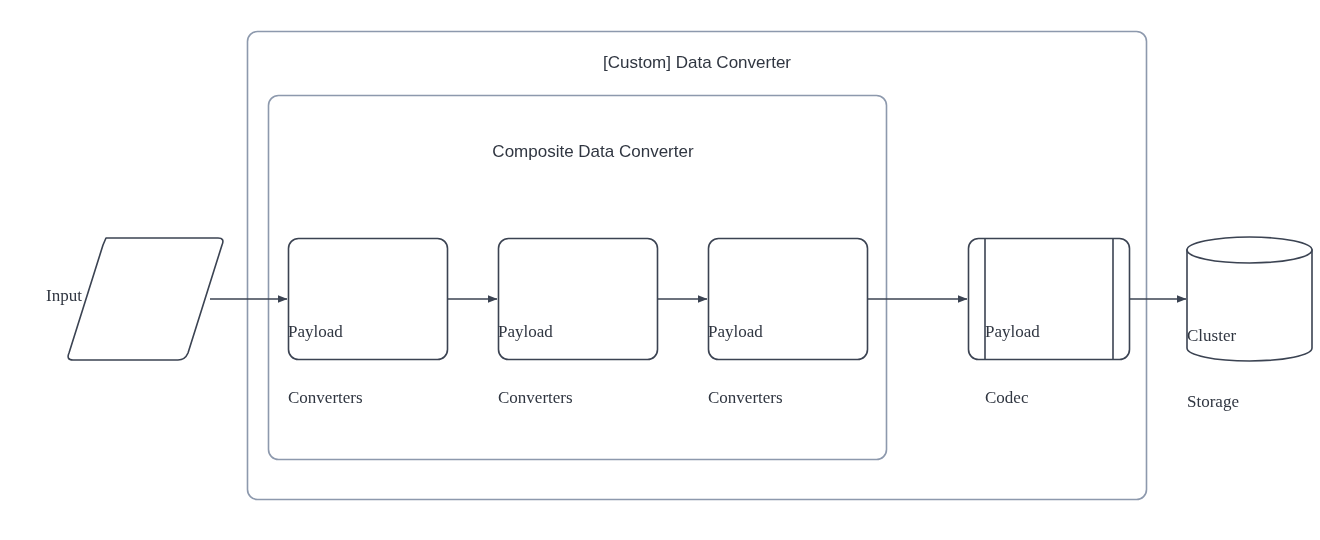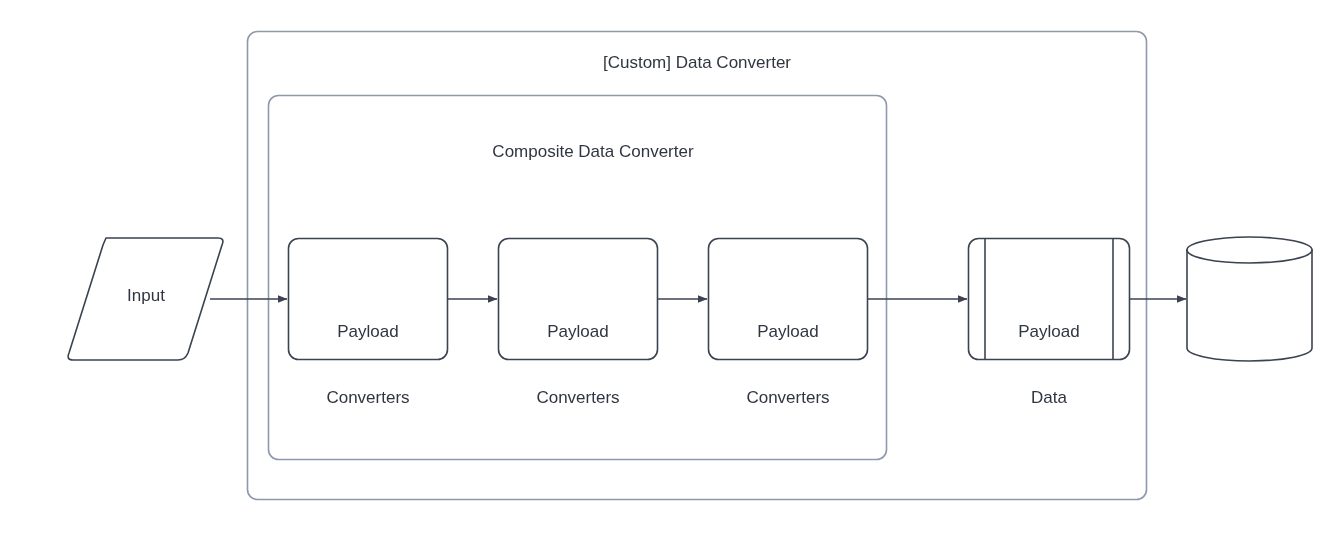--- a/index.html
+++ b/index.html
@@ -23,25 +23,24 @@
   #diagram-svg {
     position: absolute;
     left: 0;
     top: 0;
     width: 1320px;
     height: 540px;
     display: block;
   }
   .node-label {
     position: absolute;
-    text-align: center;
     color: #303641;
     font-size: 17px;
     line-height: 22px;
-    font-family: Liberation Sans, sans-serif;
+    font-family: Liberation Serif, serif;
     white-space: pre;
     pointer-events: none;
     -webkit-font-smoothing: antialiased;
   }
   .group-label {
     position: absolute;
     text-align: center;
     color: #303641;
     font-size: 17px;
     line-height: 22px;
@@ -108,17 +107,21 @@
     <div>Converters</div>
   </div>
 
   <div class="node-label" style="left:680px; top:277px; width:160px;">
     <div>Payload</div>
     <div>Converters</div>
   </div>
 
   <div class="node-label" style="left:957px; top:277px; width:128px;">
     <div>Payload</div>
-    <div>Data</div>
+    <div>Codec</div>
   </div>
 
+  <div class="node-label" style="left:1159px; top:281px; width:125px;">
+    <div>Cluster</div>
+    <div>Storage</div>
+  </div>
 
 </div>
 
 </body></html>

